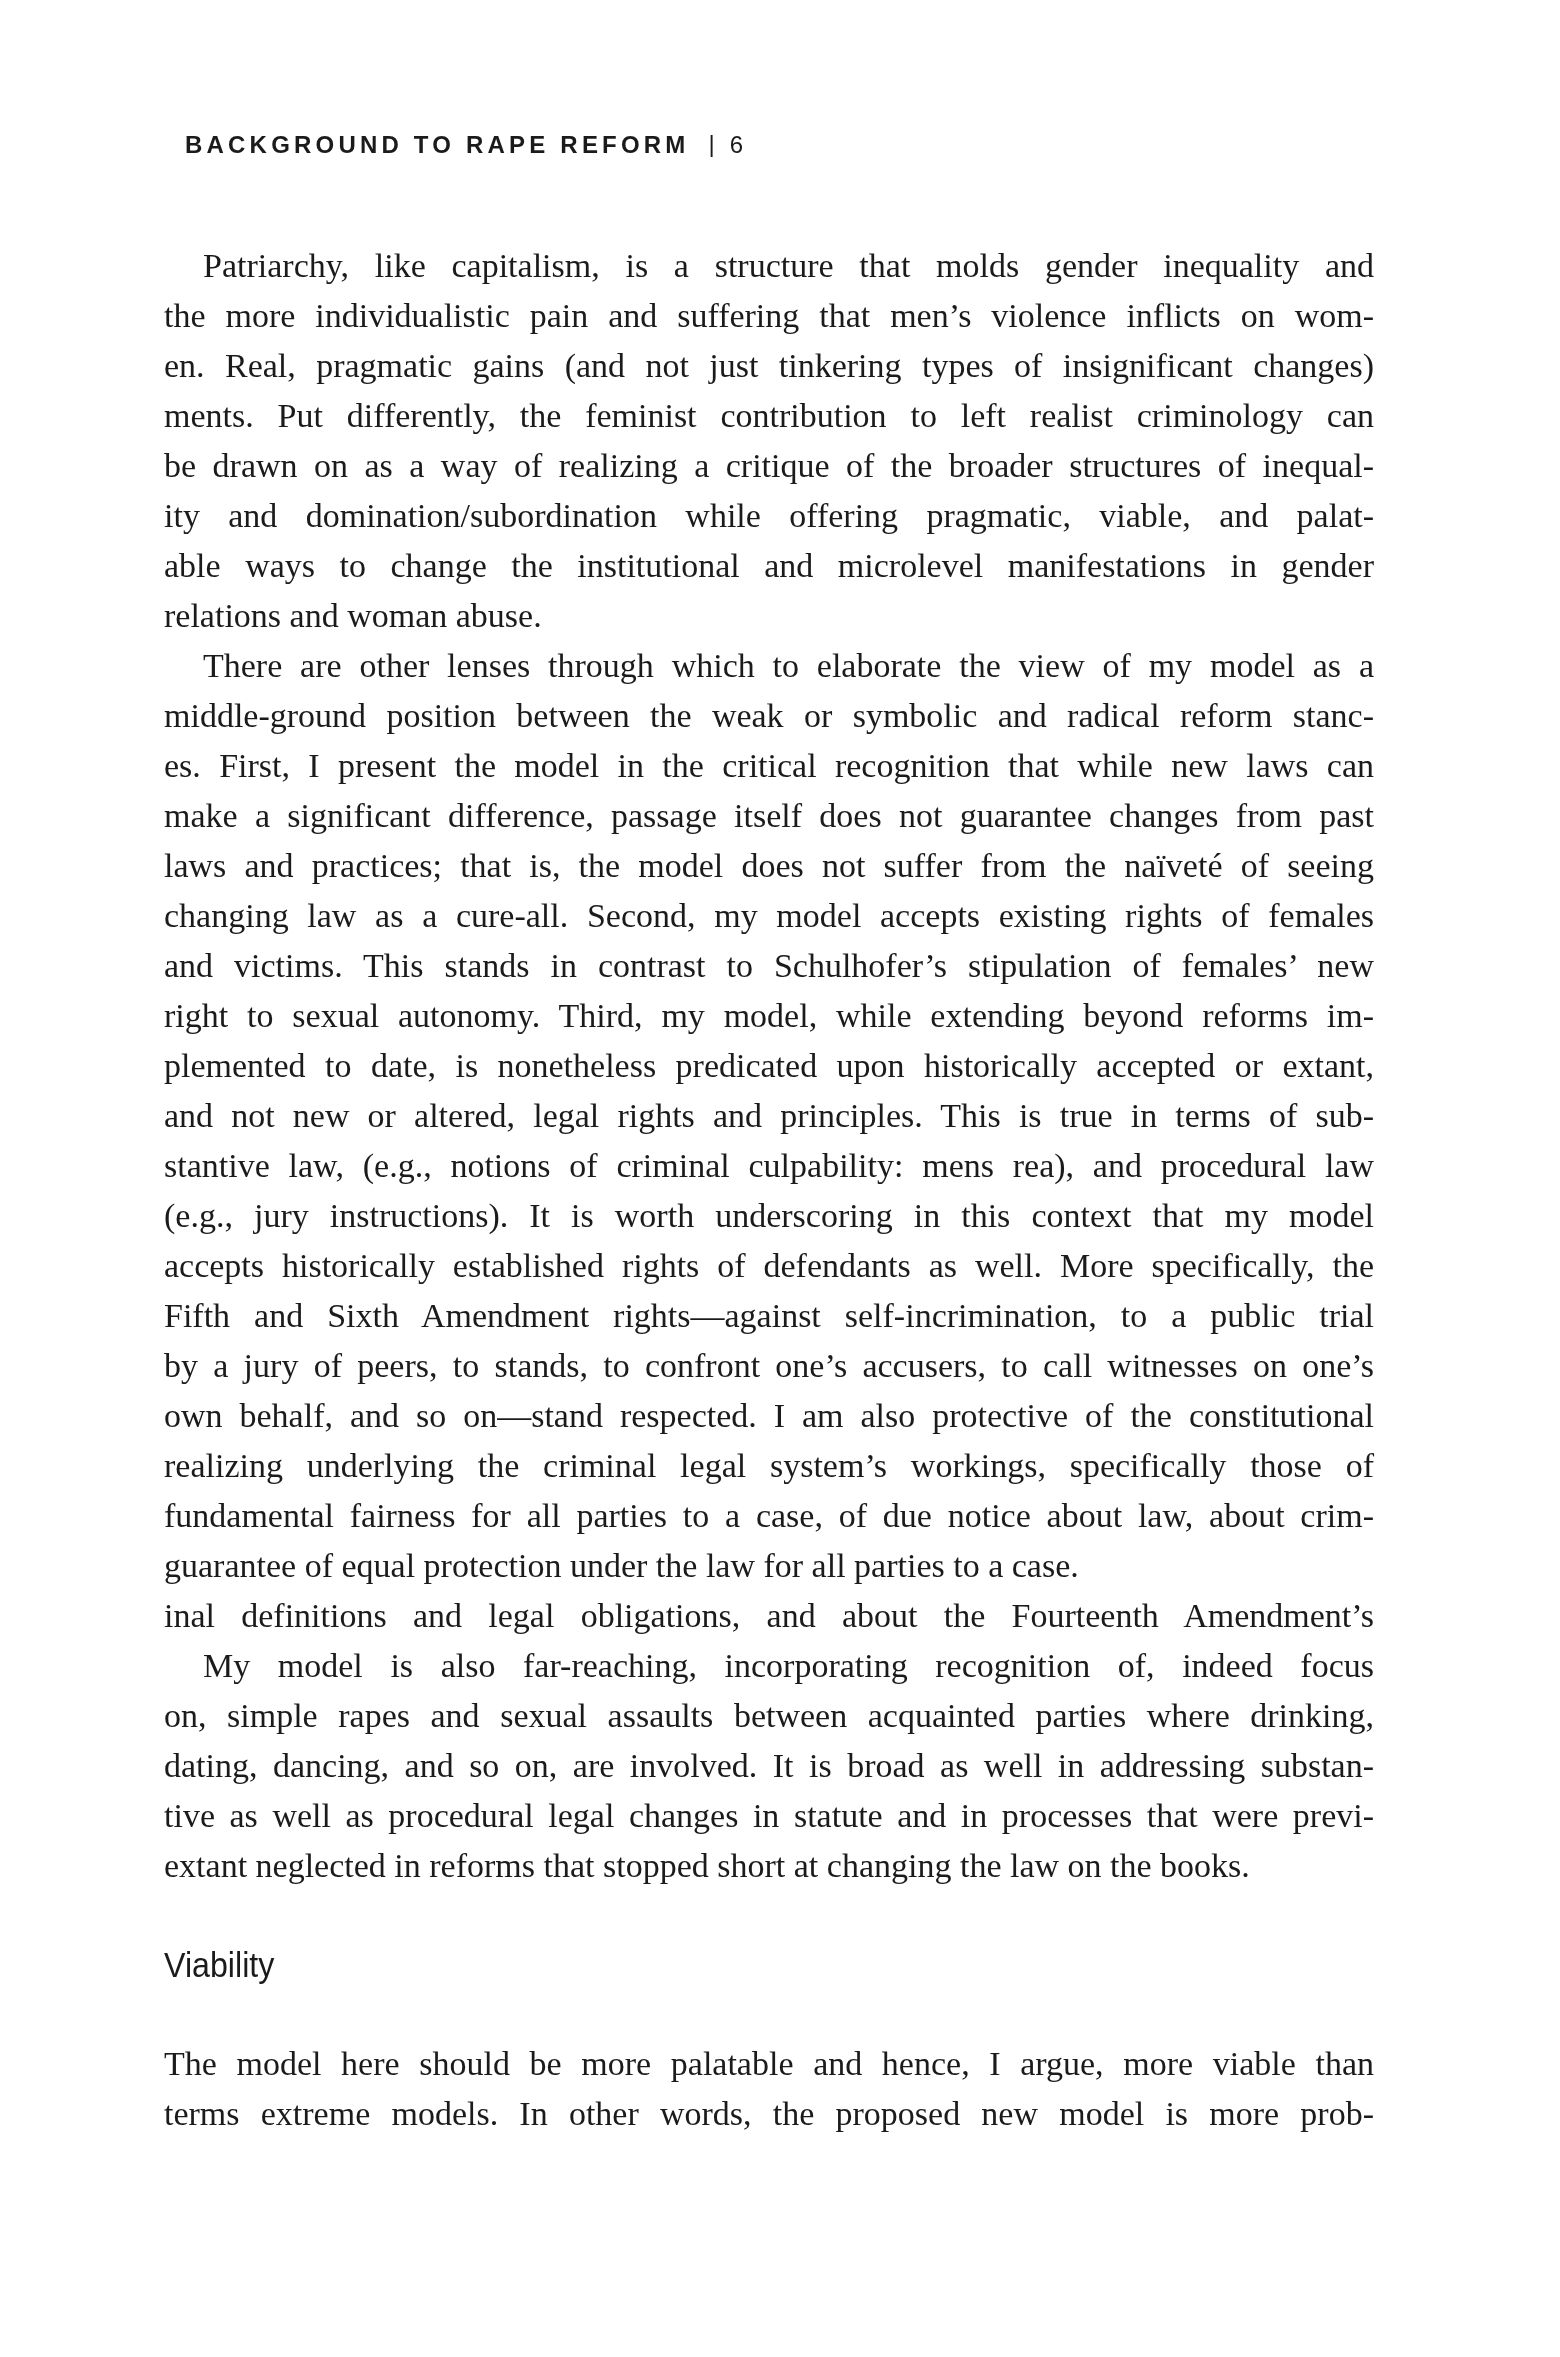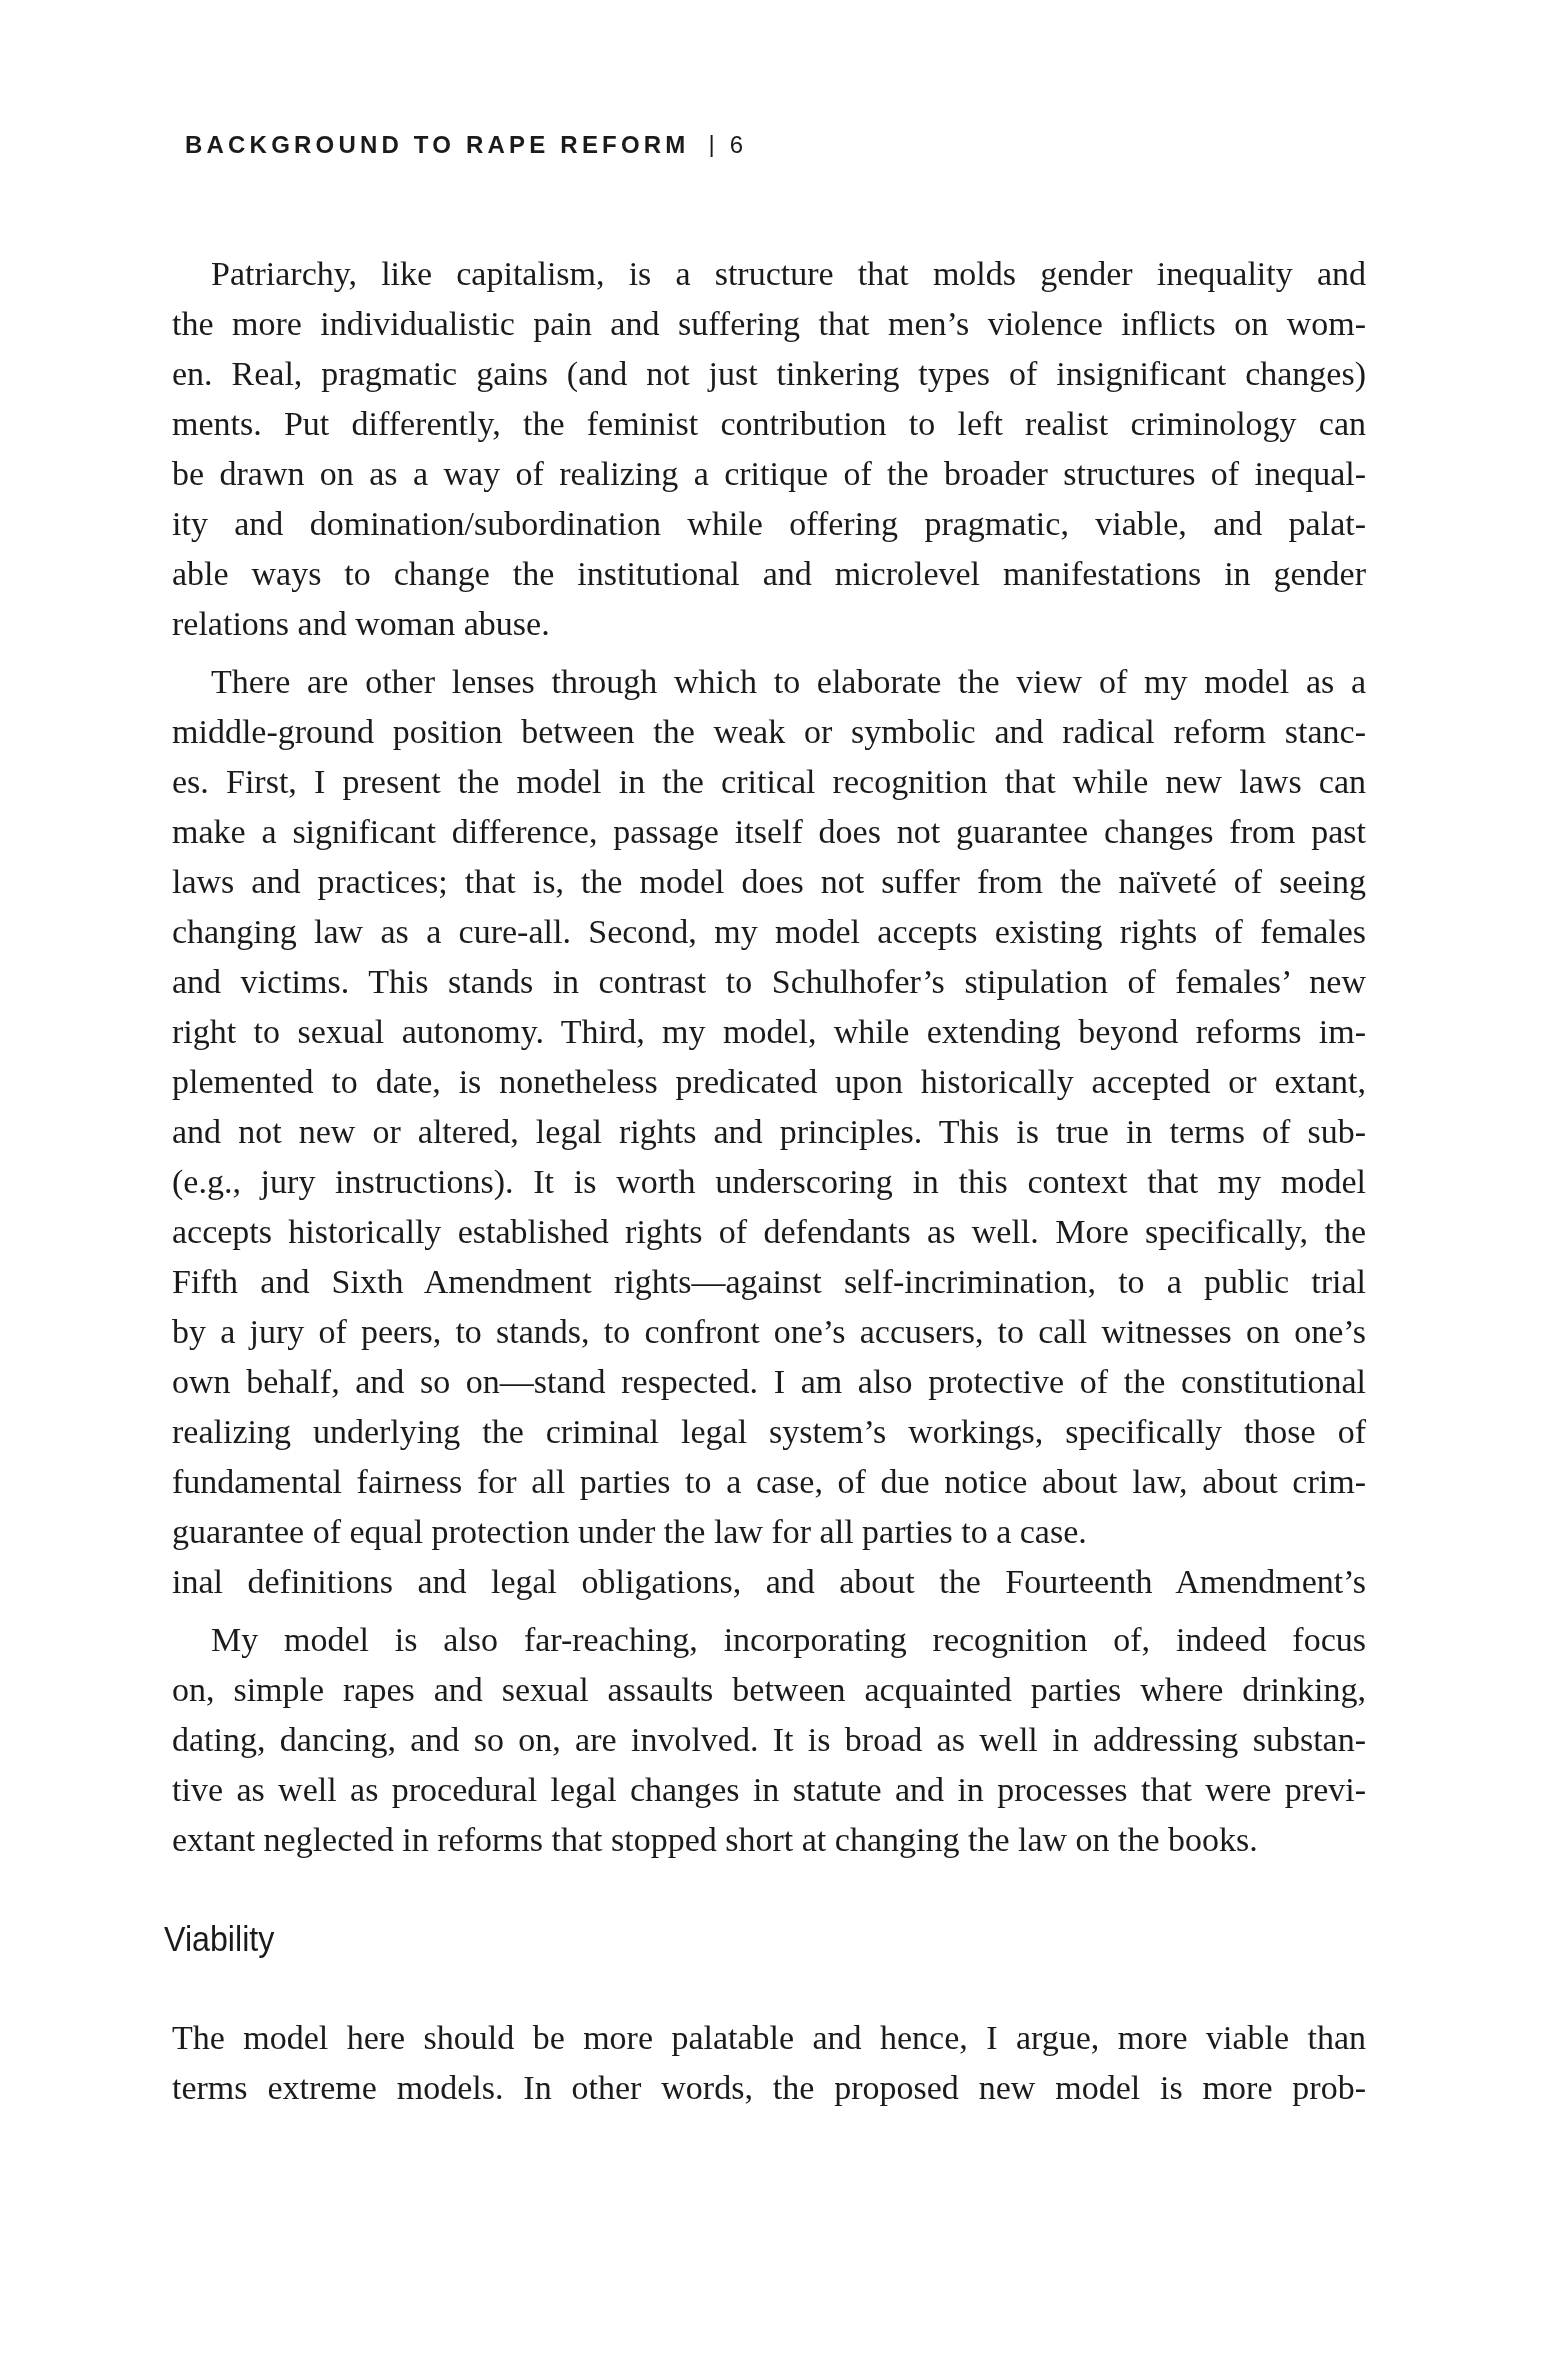--- a/index.html
+++ b/index.html
@@ -46,21 +46,21 @@
   .rh-page {
     font-weight: 400;
     letter-spacing: 0;
   }
   .text-block {
     position: absolute;
     left: 164px;
     top: 241px;
     width: 1210px;
   }
-  .para { margin: 8px; }
+  .para { margin: 0; }
   .line {
     font-size: 34px;
     line-height: 50px;
     text-align: justify;
     text-align-last: justify;
   }
   .line.end {
     text-align-last: left;
   }
   .para.indent .line:first-child {
@@ -99,20 +99,21 @@
         <div class="line">There are other lenses through which to elaborate the view of my model as a</div>
         <div class="line">middle-ground position between the weak or symbolic and radical reform stanc-</div>
         <div class="line">es. First, I present the model in the critical recognition that while new laws can</div>
         <div class="line">make a significant difference, passage itself does not guarantee changes from past</div>
         <div class="line">laws and practices; that is, the model does not suffer from the naïveté of seeing</div>
         <div class="line">changing law as a cure-all. Second, my model accepts existing rights of females</div>
         <div class="line">and victims. This stands in contrast to Schulhofer’s stipulation of females’ new</div>
         <div class="line">right to sexual autonomy. Third, my model, while extending beyond reforms im-</div>
         <div class="line">plemented to date, is nonetheless predicated upon historically accepted or extant,</div>
         <div class="line">and not new or altered, legal rights and principles. This is true in terms of sub-</div>
+        <div class="line">stantive law, (e.g., notions of criminal culpability: mens rea), and procedural law</div>
         <div class="line">(e.g., jury instructions). It is worth underscoring in this context that my model</div>
         <div class="line">accepts historically established rights of defendants as well. More specifically, the</div>
         <div class="line">Fifth and Sixth Amendment rights—against self-incrimination, to a public trial</div>
         <div class="line">by a jury of peers, to stands, to confront one’s accusers, to call witnesses on one’s</div>
         <div class="line">own behalf, and so on—stand respected. I am also protective of the constitutional</div>
         <div class="line">realizing underlying the criminal legal system’s workings, specifically those of</div>
         <div class="line">fundamental fairness for all parties to a case, of due notice about law, about crim-</div>
         <div class="line end">guarantee of equal protection under the law for all parties to a case.</div>
         <div class="line">inal definitions and legal obligations, and about the Fourteenth Amendment’s</div>
       </div>

